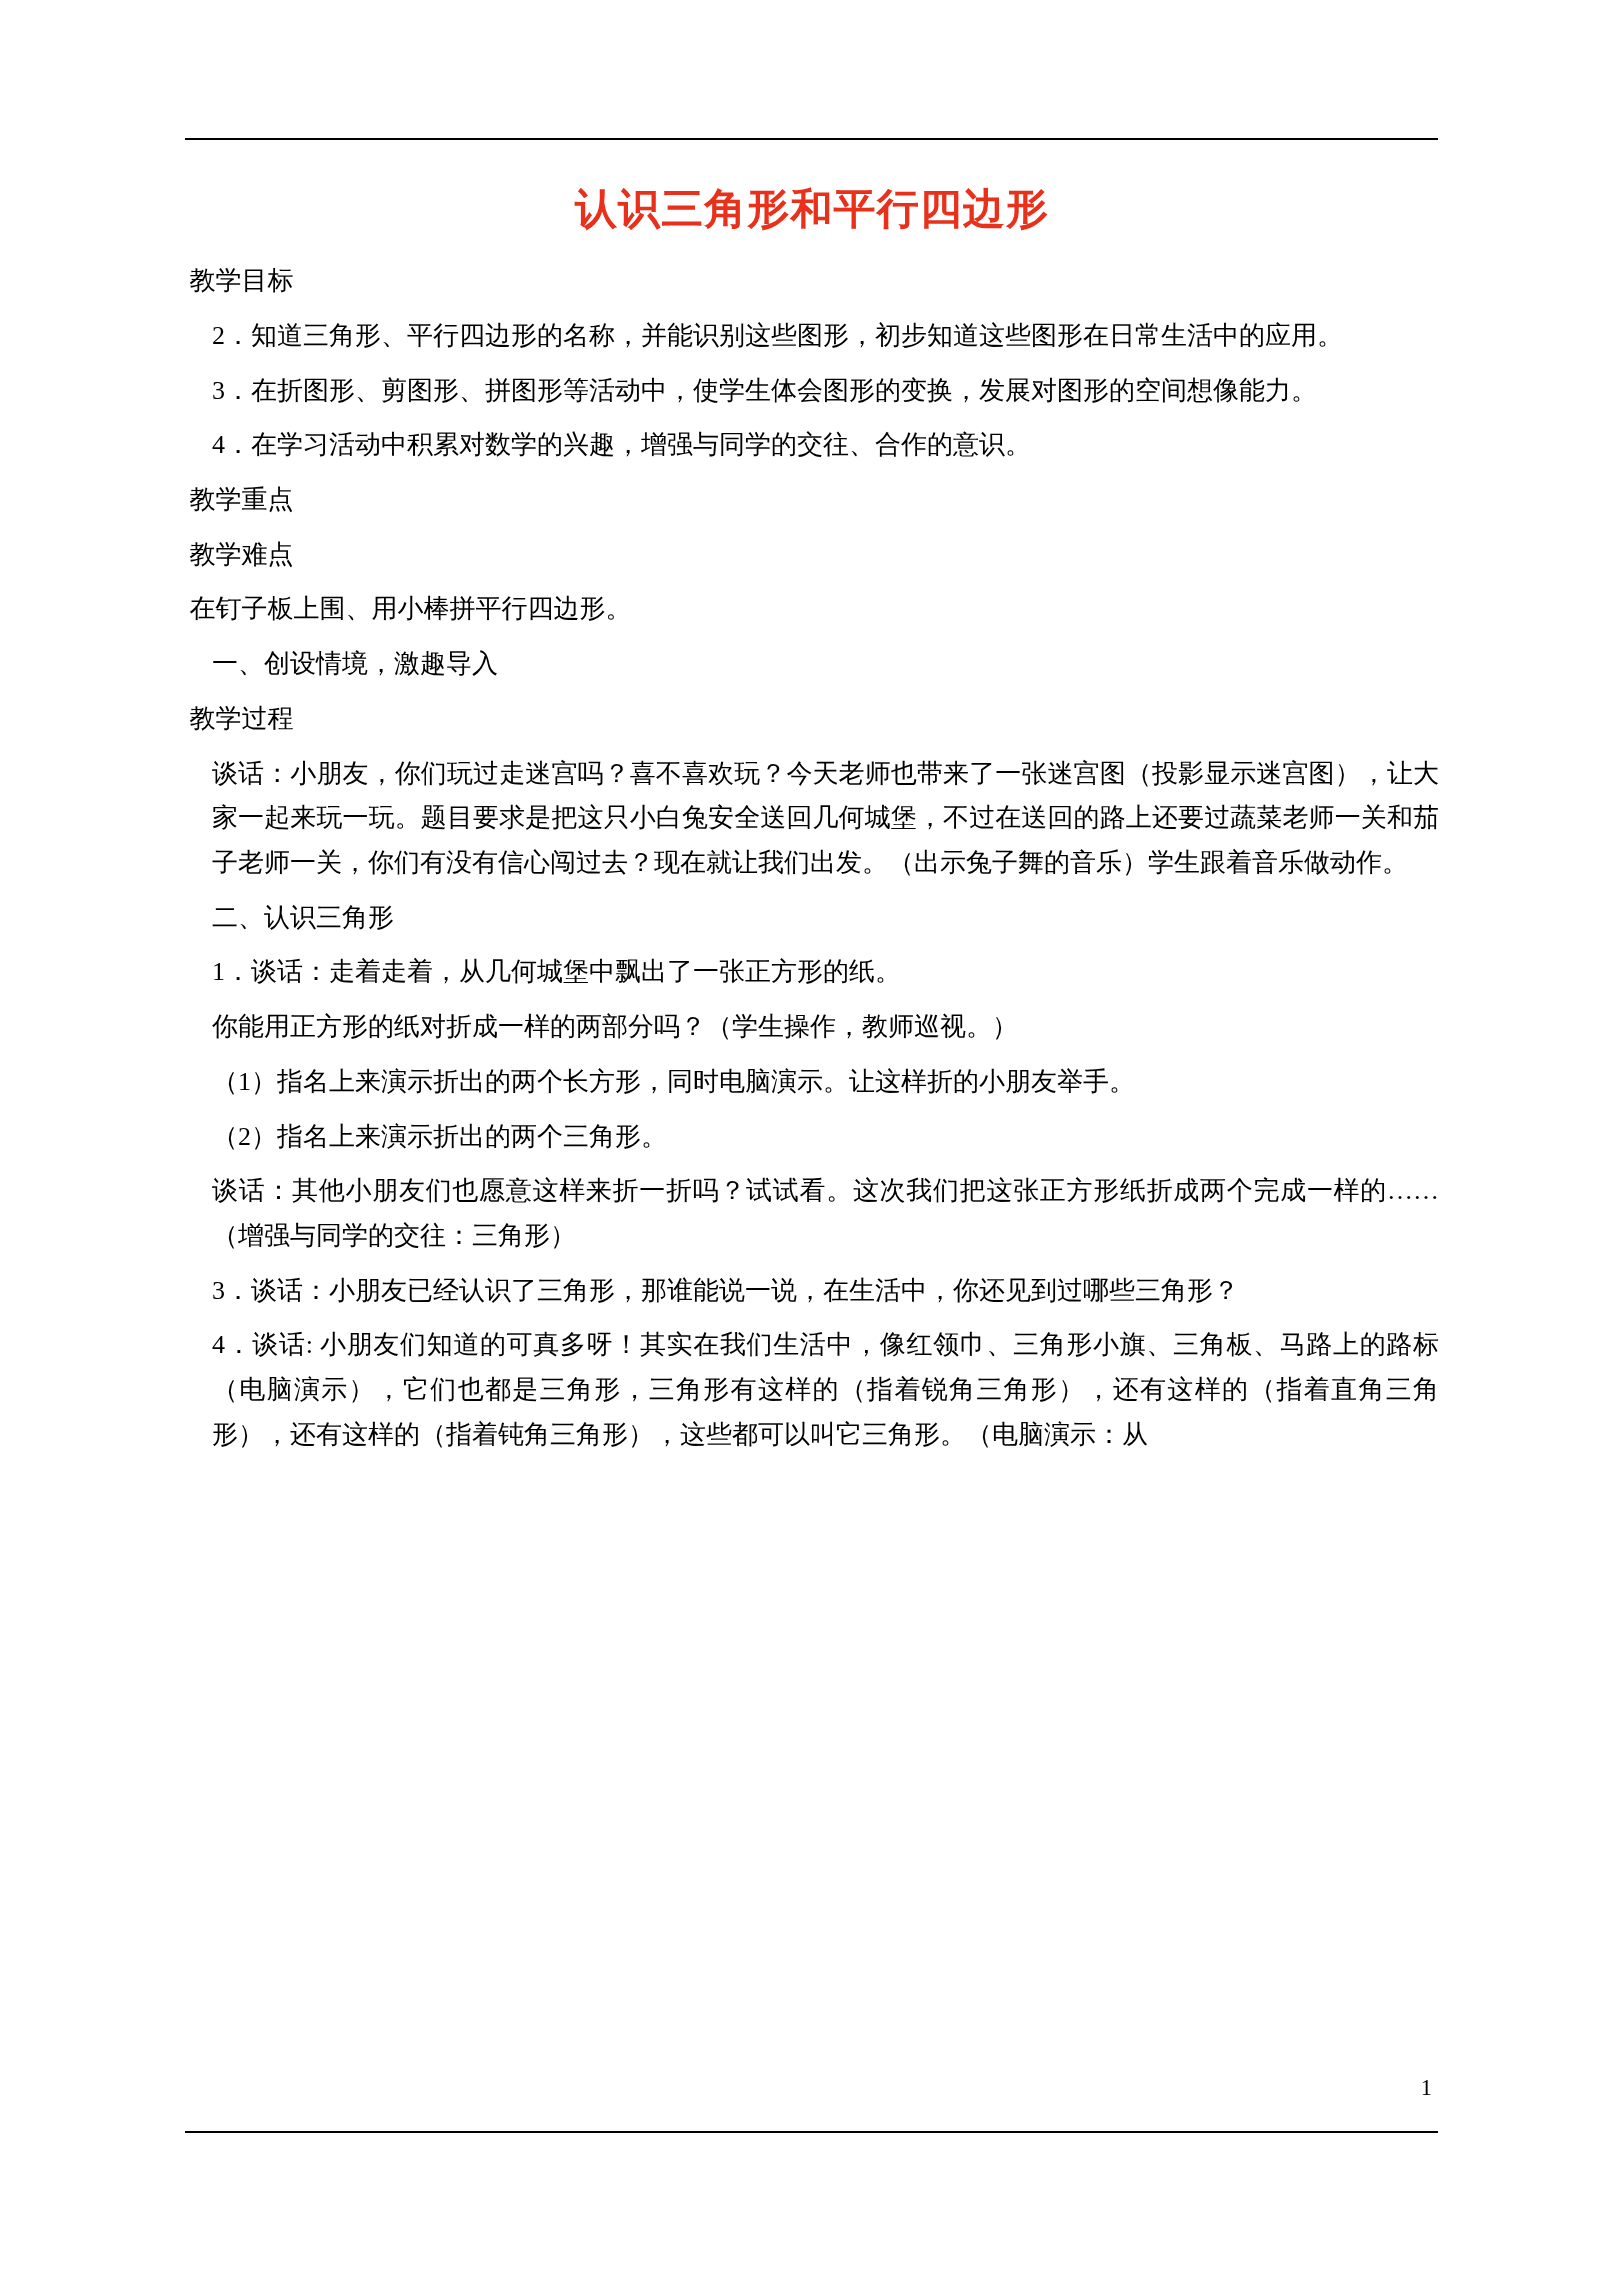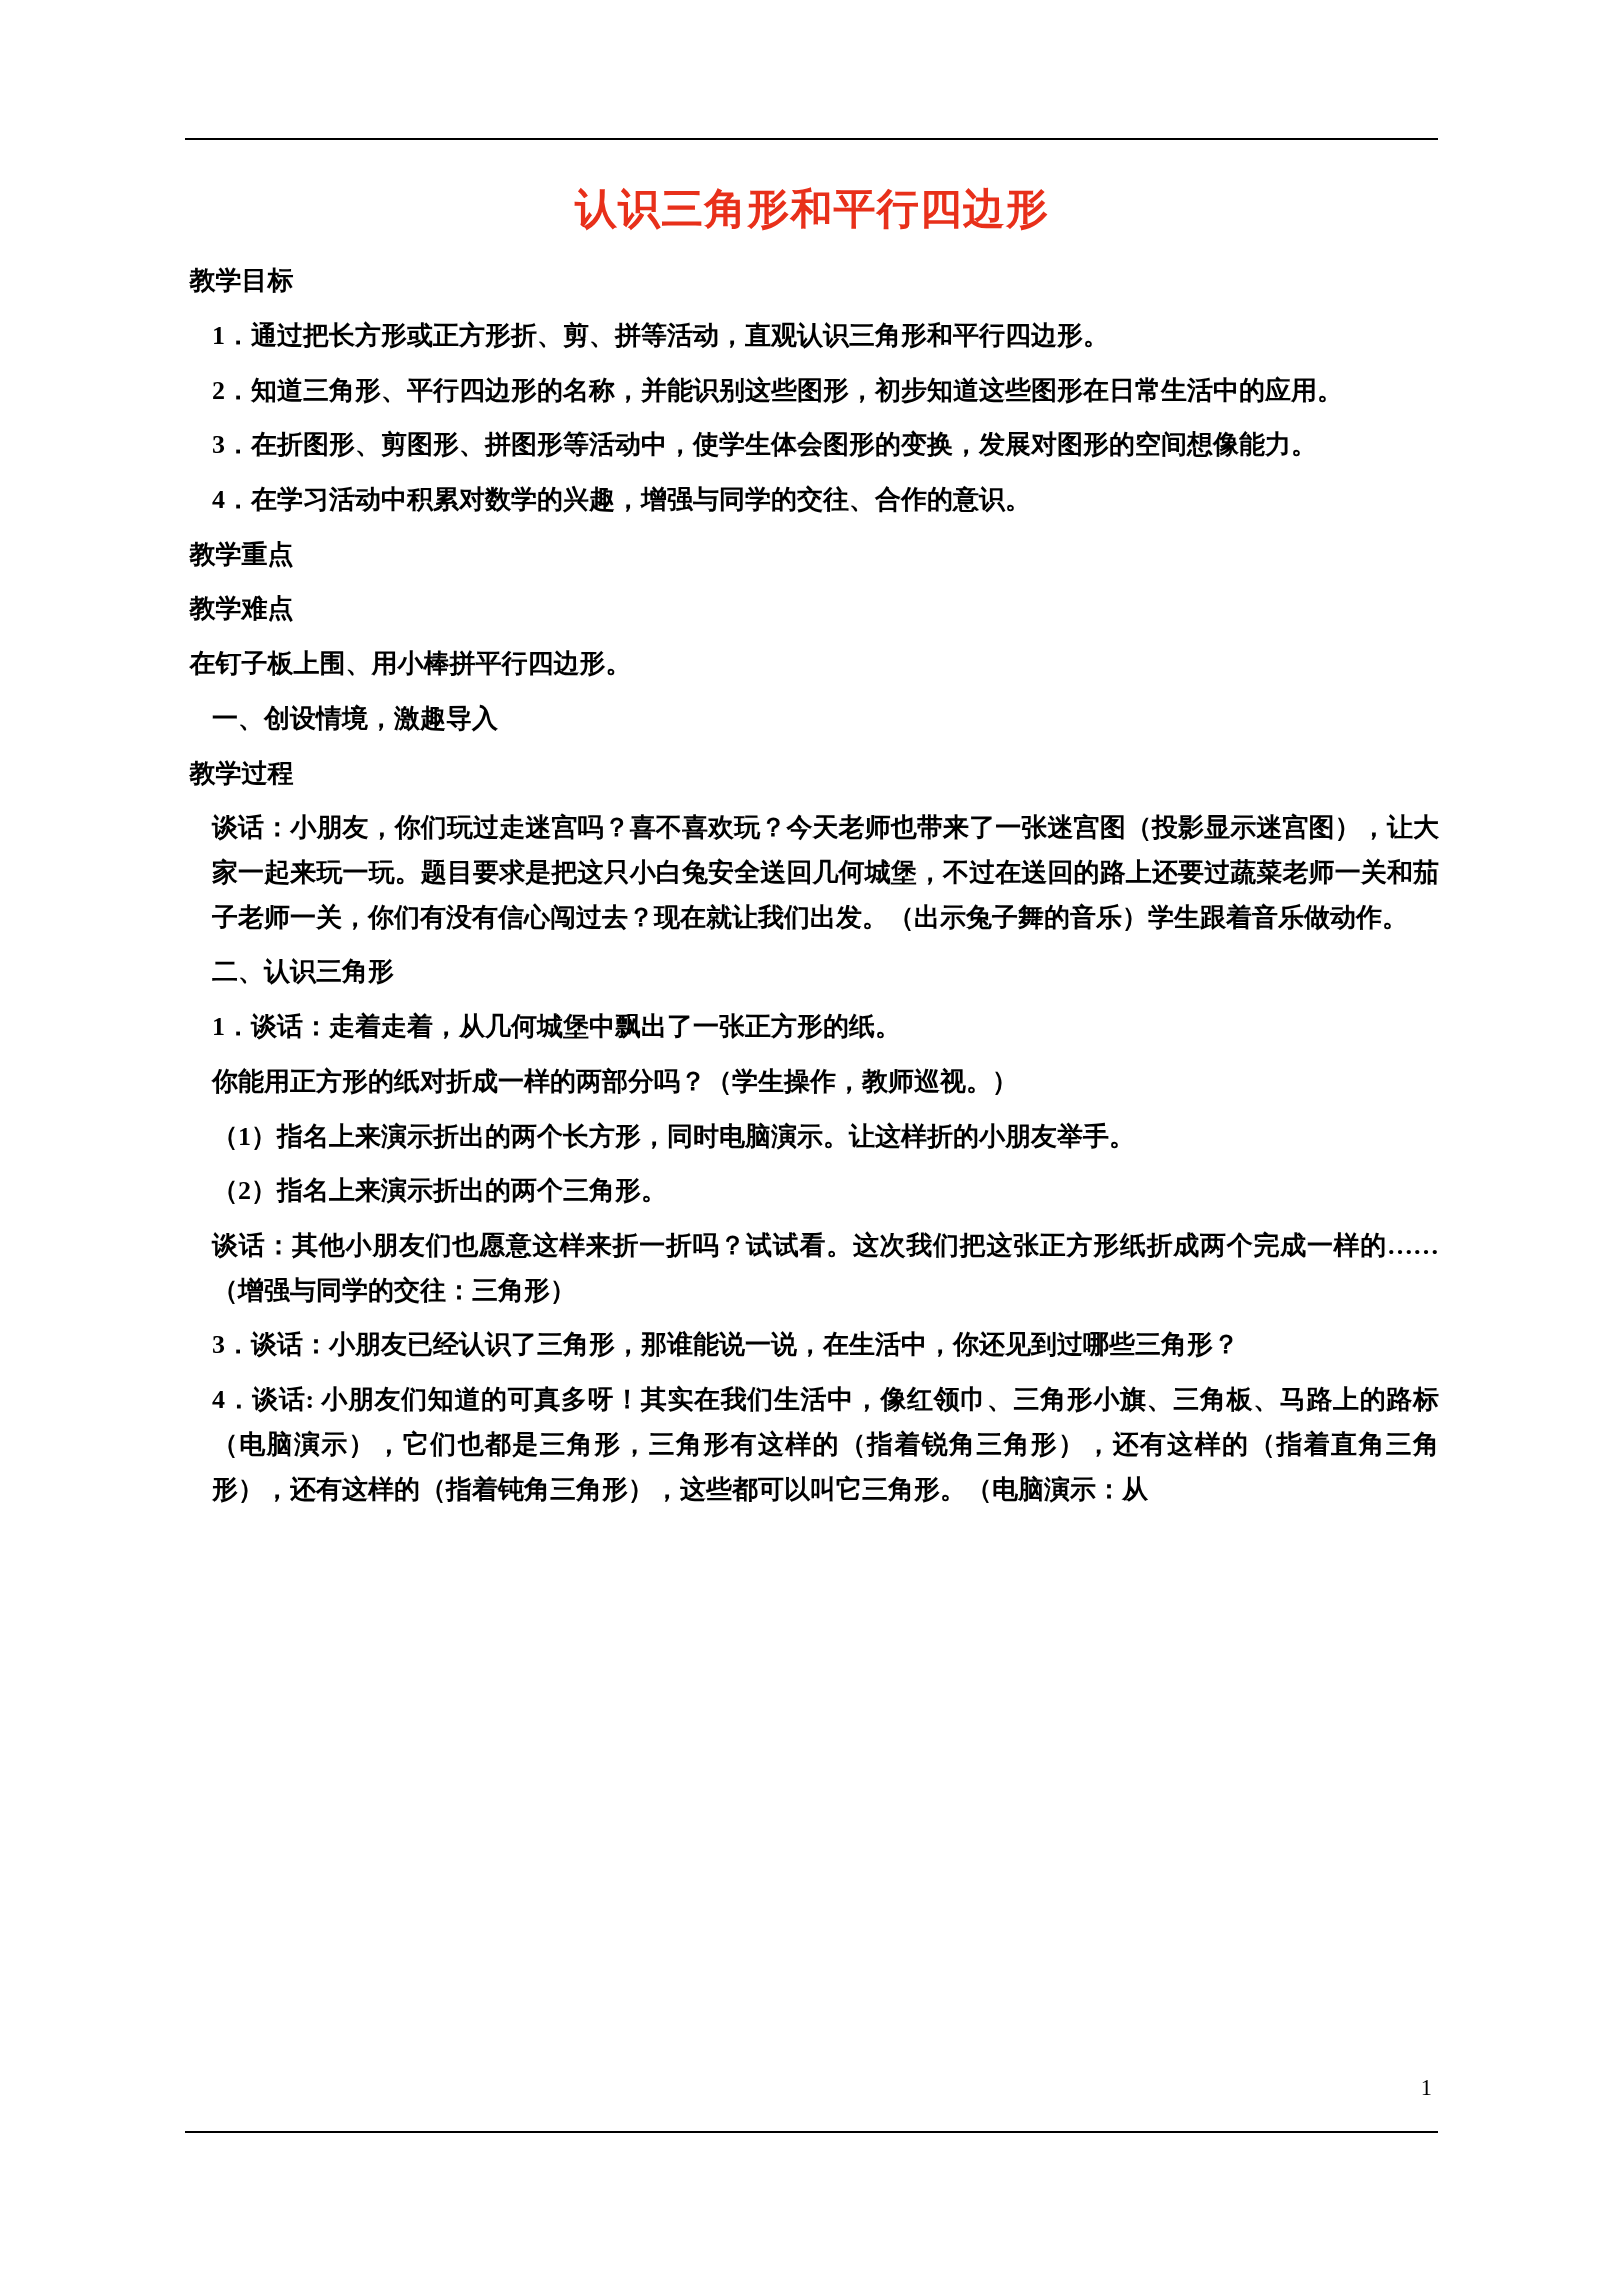--- a/index.html
+++ b/index.html
@@ -52,21 +52,20 @@
     letter-spacing: 1.1px;
     margin: 15.7px 0 25px 0;
     line-height: 1.2;
   }
   p.para {
     font-size: 26px;
     line-height: 1.72;
     margin: 0 0 10px 0;
     text-align: justify;
     text-justify: inter-ideograph;
-    font-weight: bold;
   }
   p.indent1 {
     text-indent: 0;
     padding-left: 4.5px;
   }
   p.indent2 {
     padding-left: 27px;
   }
   .page-number {
     position: absolute;
@@ -80,21 +79,20 @@
 <body>
 
 <div class="page">
 
   <div class="top-rule"></div>
 
   <div class="content">
     <h1 class="doc-title">认识三角形和平行四边形</h1>
 
     <p class="para indent1">教学目标</p>
-    <p class="para indent2">1．通过把长方形或正方形折、剪、拼等活动，直观认识三角形和平行四边形。</p>
     <p class="para indent2">2．知道三角形、平行四边形的名称，并能识别这些图形，初步知道这些图形在日常生活中的应用。</p>
     <p class="para indent2">3．在折图形、剪图形、拼图形等活动中，使学生体会图形的变换，发展对图形的空间想像能力。</p>
     <p class="para indent2">4．在学习活动中积累对数学的兴趣，增强与同学的交往、合作的意识。</p>
 
     <p class="para indent1">教学重点</p>
 
     <p class="para indent1">教学难点</p>
     <p class="para indent1"> 在钉子板上围、用小棒拼平行四边形。</p>
 
     <p class="para indent2">一、创设情境，激趣导入</p>

